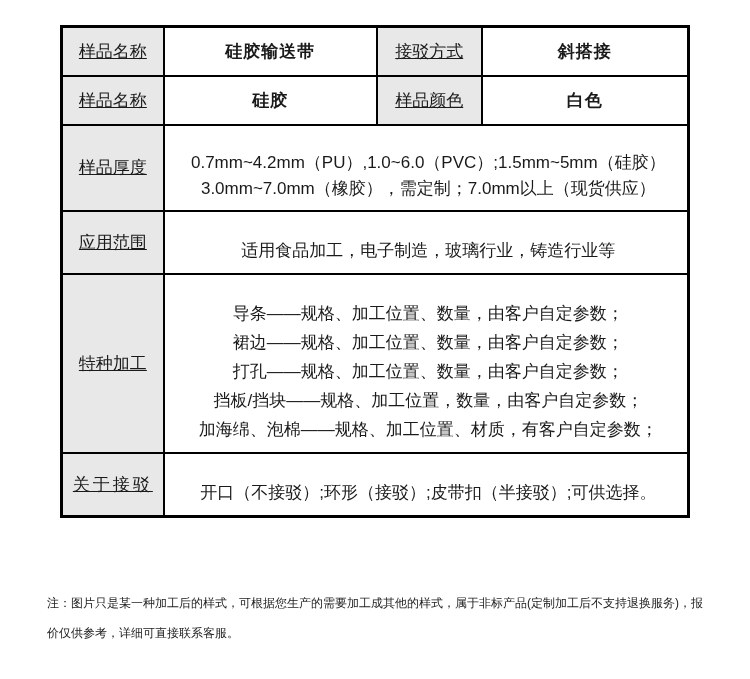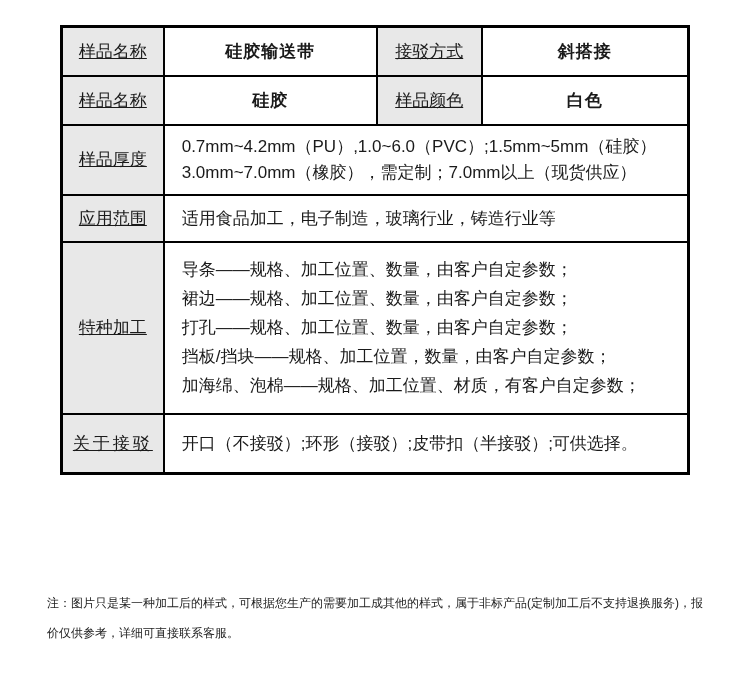--- a/index.html
+++ b/index.html
@@ -58,22 +58,22 @@
     font-weight:bold;
     color:#000000;
     letter-spacing:1px;
   }
   tr.r-kv td{height:49px;}
   tr.r-thickness td{height:63px;}
   tr.r-application td{height:46px;}
   tr.r-special td{height:172px;}
   tr.r-joint td{height:60px;}
   .span-cell{
-    text-align:left;
-    padding:8px 12px 8px 17px;
+    text-align:center;
+    padding:24px 12px 8px 17px;
   }
   .span-cell .line{
     line-height:29px;
   }
   tr.r-thickness .span-cell .line{
     line-height:26px;
   }
   .note{
     position:absolute;
     left:47px;

